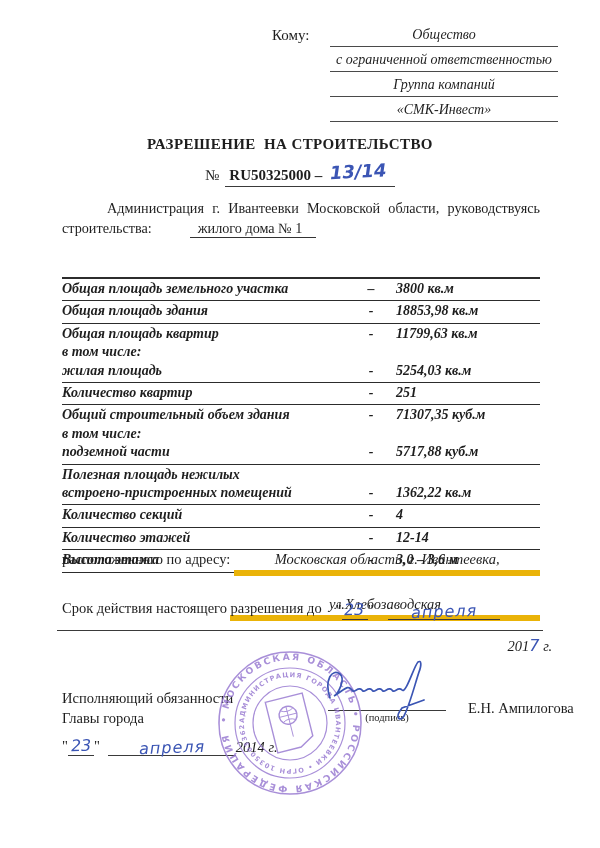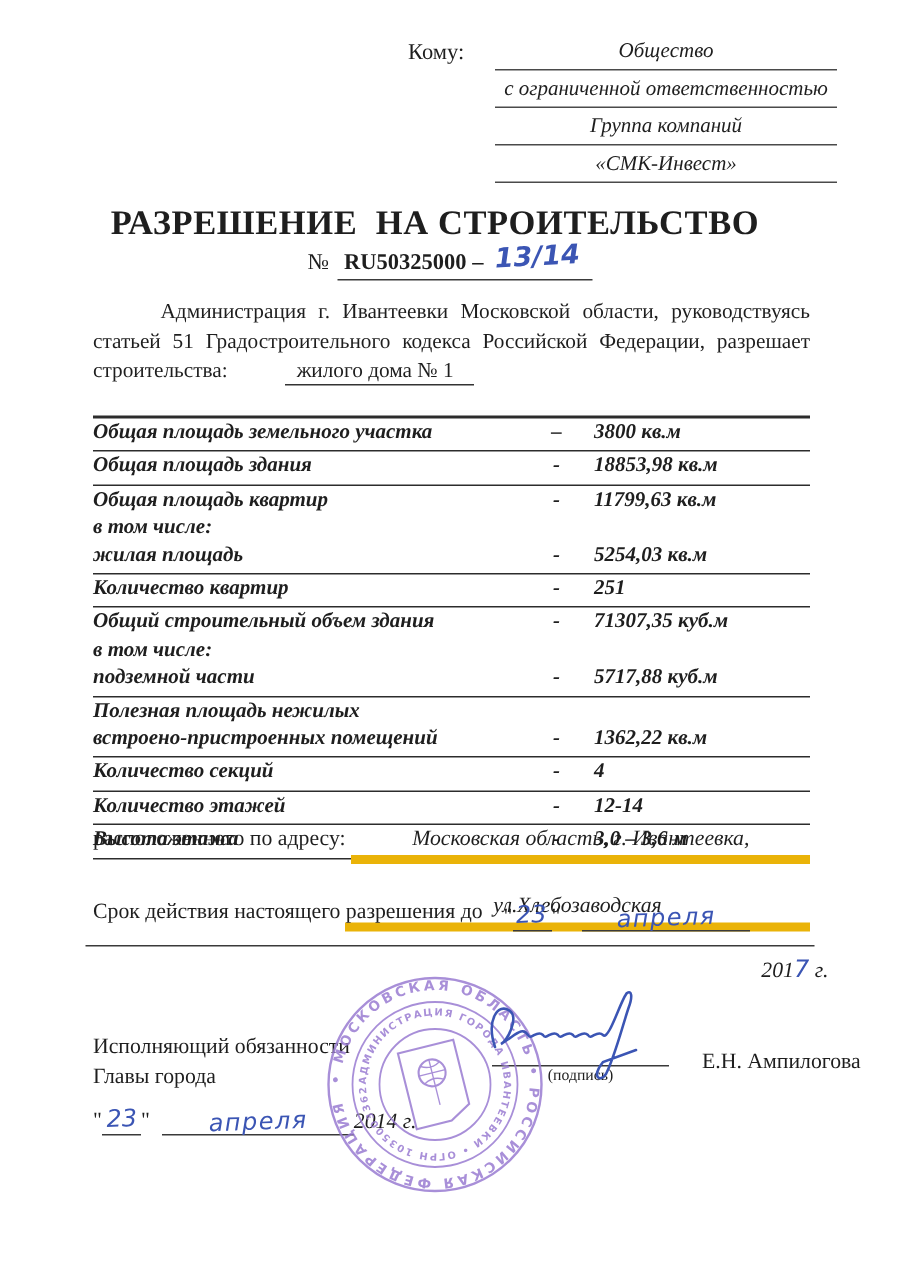--- a/index.html
+++ b/index.html
@@ -11,21 +11,21 @@
   
   .kom-label { position:absolute; top:27px; left:272px; font-size:15px; }
   .recipient { position:absolute; top:27px; left:330px; width:228px; }
   .recipient .r-line {
     font-style:italic; font-size:14px; text-align:center;
     border-bottom:1px solid #4a4a4a; padding-bottom:3px; margin-bottom:5px;
     white-space:nowrap;
   }
   
   .doc-title { position:absolute; top:136px; left:0; width:580px; text-align:center;
-    font-weight:bold; font-size:23px; letter-spacing:.4px; }
+    font-weight:bold; font-size:15px; letter-spacing:.4px; }
   .doc-number { position:absolute; top:163px; left:0; width:600px; text-align:center; font-size:15px; }
   .doc-number .num-underline { display:inline-block; border-bottom:1.6px solid #3a3a3a;
     padding:0 8px 2px 4px; margin-left:6px; font-weight:bold; }
   .hand { color:#3b55b4; font-family:"DejaVu Sans", sans-serif; font-style:italic; }
   .doc-number .hand-num { font-size:18px; display:inline-block; transform:rotate(-3deg) translateY(-2px); padding-left:8px; }
   
   .body-par { position:absolute; top:199px; left:62px; width:478px; font-size:14.2px; line-height:19.5px; }
   .jline { text-align:justify; text-align-last:justify; white-space:nowrap; }
   .jline.indent { padding-left:45px; }
   .strike { text-decoration:line-through; text-decoration-thickness:1.5px; }
@@ -88,21 +88,20 @@
       <div class="r-line">«СМК-Инвест»</div>
     </div>
 
   <div class="doc-title">РАЗРЕШЕНИЕ&nbsp; НА СТРОИТЕЛЬСТВО</div>
   <div class="doc-number">
     <span>№</span><span class="num-underline"><span>RU50325000 –</span><span class="hand hand-num">13/14</span></span>
   </div>
 
   <div class="body-par">
     <div class="jline indent">Администрация г. Ивантеевки Московской области, руководствуясь</div>
-    <div class="jline">статьей 51 Градостроительного кодекса Российской Федерации, разрешает</div>
     <div class="obj-line"><span>строительства:</span><span class="obj-gap"></span><span class="obj-value">жилого дома № 1</span></div>
   </div>
 
   <div class="spec-table" id="spec-table">
       <div class="spec-row">
         <div class="spec-line">
           <span class="label">Общая площадь земельного участка</span>
           <span class="dash">–</span>
           <span class="val">3800 кв.м</span>
         </div>

